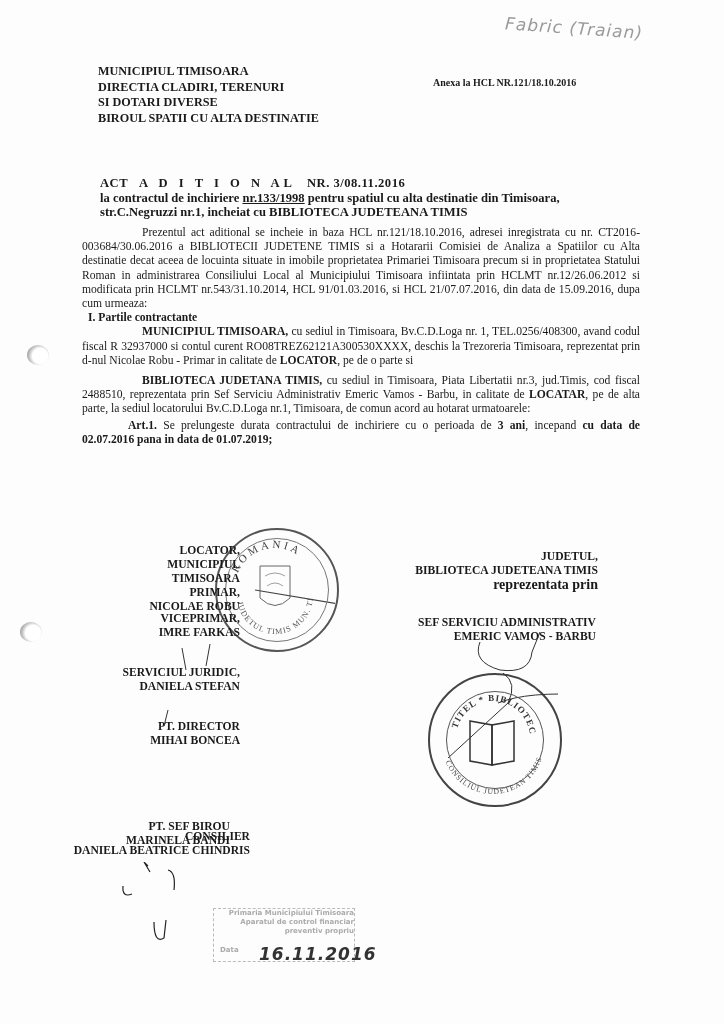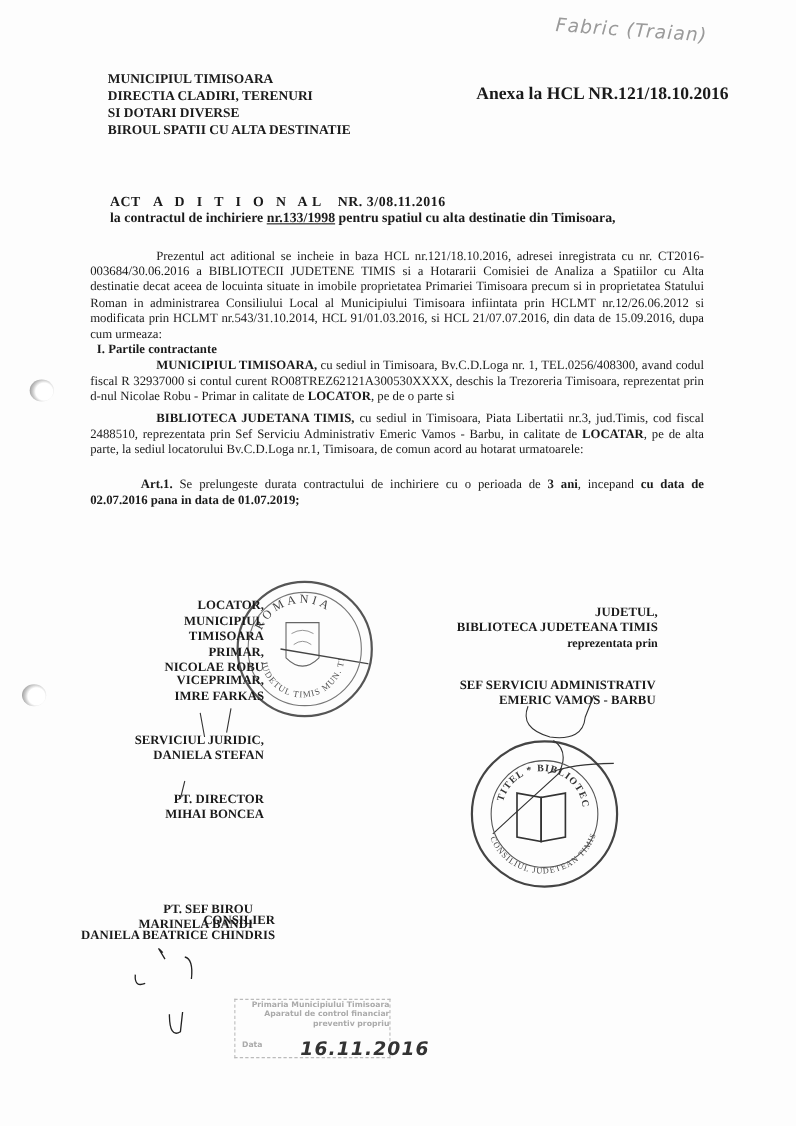--- a/index.html
+++ b/index.html
@@ -2,41 +2,41 @@
 <html><head>
 <meta charset="utf-8">
 <style>
   html, body { margin:0; padding:0; }
   body {
     width:724px; height:1024px; background:#fdfdfd; position:relative; overflow:hidden;
     font-family:"Liberation Serif", "DejaVu Serif", serif; color:#1a1a1a;
   }
   .abs { position:absolute; }
   .hdr { left:98px; top:64px; font-weight:bold; font-size:12.2px; line-height:15.5px; }
-  .annex { left:433px; top:77px; font-weight:bold; font-size:16px; }
+  .annex { left:433px; top:77px; font-weight:bold; font-size:10px; }
   .handnote { left:505px; top:18px; font-family:"DejaVu Sans", sans-serif; font-size:17px; color:#9a9a9a; font-style:italic; transform:rotate(4deg); letter-spacing:1px; }
   .title-block { left:100px; width:560px; top:176px; font-weight:bold; font-size:12.6px; line-height:14.5px; }
   .title-main { letter-spacing:0.5px; }
   .title-main .spaced { letter-spacing:4px; }
   .ul { text-decoration:underline; }
   .body { left:82px; width:558px; top:226px; font-size:11.6px; line-height:14.2px; text-align:justify; }
   .body p { margin:0; }
   .ind { text-indent:60px; }
   .ind2 { text-indent:46px; }
   .b { font-weight:bold; }
   .section { font-weight:bold; margin-left:6px !important; }
   .sig { font-weight:bold; font-size:11.6px; line-height:14px; text-align:right; }
-  .sig .small { font-size:11px; font-weight:bold; }
+  .sig .small { font-size:14px; font-weight:bold; }
   .hole { width:22px; height:20px; border-radius:50%; background:radial-gradient(circle at 60% 55%, #fff 45%, #cfcfcf 60%, #9a9a9a 80%, transparent 82%); }
   .stamp-ro { left:215px; top:528px; width:120px; height:120px; border-radius:50%; border:2px solid #555; }
   .stamp-ro::after { content:""; position:absolute; left:8px; top:8px; right:8px; bottom:8px; border-radius:50%; border:1px solid #777; }
   .stamp-bib { left:428px; top:673px; width:130px; height:130px; border-radius:50%; border:2px solid #444; }
   .stamp-bib::after { content:""; position:absolute; left:16px; top:16px; right:16px; bottom:16px; border-radius:50%; border:1.5px solid #555; }
   .reg-stamp { left:213px; top:908px; width:140px; height:52px; border:1px dashed #bbb; font-family:"DejaVu Sans", sans-serif; font-size:7px; color:#aaa; line-height:9px; text-align:right;font-weight:bold; }
-  .reg-date { position:absolute; left:59px; bottom:2px; font-family:"DejaVu Sans", sans-serif; font-size:17px; color:#333; font-style:italic; letter-spacing:1px; }
+  .reg-date { position:absolute; left:45px; bottom:2px; font-family:"DejaVu Sans", sans-serif; font-size:17px; color:#333; font-style:italic; letter-spacing:1px; }
   .reg-label { position:absolute; left:6px; bottom:6px; }
   svg { display:block; }
 </style>
 </head>
 <body>
 
 <div class="abs handnote">Fabric (Traian)</div>
 
 <div class="abs hdr">
   <div>MUNICIPIUL TIMISOARA</div>
@@ -51,28 +51,29 @@
 
 <div class="abs title-block">
   <div class="title-main">
     <span>ACT</span>&nbsp;&nbsp;
     <span class="spaced">A D I T I O N AL</span>&nbsp;&nbsp;
     <span>NR. 3/08.11.2016</span>
   </div>
   <div>
     <span>la contractul de inchiriere </span><span class="ul">nr.133/1998</span><span> pentru spatiul cu alta destinatie din Timisoara,</span>
   </div>
+  <div>str.C.Negruzzi nr.1, incheiat cu BIBLIOTECA JUDETEANA TIMIS</div>
 </div>
 
 <div class="abs body">
   <p class="ind">Prezentul act aditional se incheie in baza HCL nr.121/18.10.2016, adresei inregistrata cu nr. CT2016-003684/30.06.2016 a BIBLIOTECII JUDETENE TIMIS si a Hotararii Comisiei de Analiza a Spatiilor cu Alta destinatie decat aceea de locuinta situate in imobile proprietatea Primariei Timisoara precum si in proprietatea Statului Roman in administrarea Consiliului Local al Municipiului Timisoara infiintata prin HCLMT nr.12/26.06.2012 si modificata prin HCLMT nr.543/31.10.2014, HCL 91/01.03.2016, si HCL 21/07.07.2016, din data de 15.09.2016, dupa cum urmeaza:</p>
   <p class="section">I. Partile contractante</p>
   <p class="ind"><span class="b">MUNICIPIUL TIMISOARA,</span><span> cu sediul in Timisoara, Bv.C.D.Loga nr. 1, TEL.0256/408300, avand codul fiscal R 32937000 si contul curent RO08TREZ62121A300530XXXX, deschis la Trezoreria Timisoara, reprezentat prin d-nul Nicolae Robu - Primar in calitate de </span><span class="b">LOCATOR</span><span>, pe de o parte si</span></p>
   <p class="ind" style="margin-top:6px;"><span class="b">BIBLIOTECA JUDETANA TIMIS,</span><span> cu sediul in Timisoara, Piata Libertatii nr.3, jud.Timis, cod fiscal 2488510, reprezentata prin Sef Serviciu Administrativ Emeric Vamos - Barbu, in calitate de </span><span class="b">LOCATAR</span><span>, pe de alta parte, la sediul locatorului Bv.C.D.Loga nr.1, Timisoara, de comun acord au hotarat urmatoarele:</span></p>
-  <p class="ind2" style="margin-top:17px;"><span class="b">Art.1.</span><span> Se prelungeste durata contractului de inchiriere cu o perioada de </span><span class="b">3 ani</span><span>, incepand </span><span class="b">cu data de 02.07.2016 pana in data de 01.07.2019;</span></p>
+  <p class="ind2" style="margin-top:2px;"><span class="b">Art.1.</span><span> Se prelungeste durata contractului de inchiriere cu o perioada de </span><span class="b">3 ani</span><span>, incepand </span><span class="b">cu data de 02.07.2016 pana in data de 01.07.2019;</span></p>
 </div>
 
 <div class="abs stamp-ro">
   <svg width="120" height="120" viewBox="0 0 120 120" style="position:absolute;left:-2px;top:-2px;">
     <defs>
       <path id="roTop" d="M 20 60 A 40 40 0 0 1 100 60"></path>
       <path id="roBot" d="M 22 68 A 38 38 0 0 0 98 68"></path>
     </defs>
     <text font-size="11" font-family="Liberation Serif, serif" fill="#444" letter-spacing="3"><textPath href="#roTop" startOffset="12%">ROMANIA</textPath></text>
     <text font-size="8" font-family="Liberation Serif, serif" fill="#555" letter-spacing="1"><textPath href="#roBot" startOffset="5%">JUDETUL TIMIS MUN. TIMISOARA</textPath></text>

